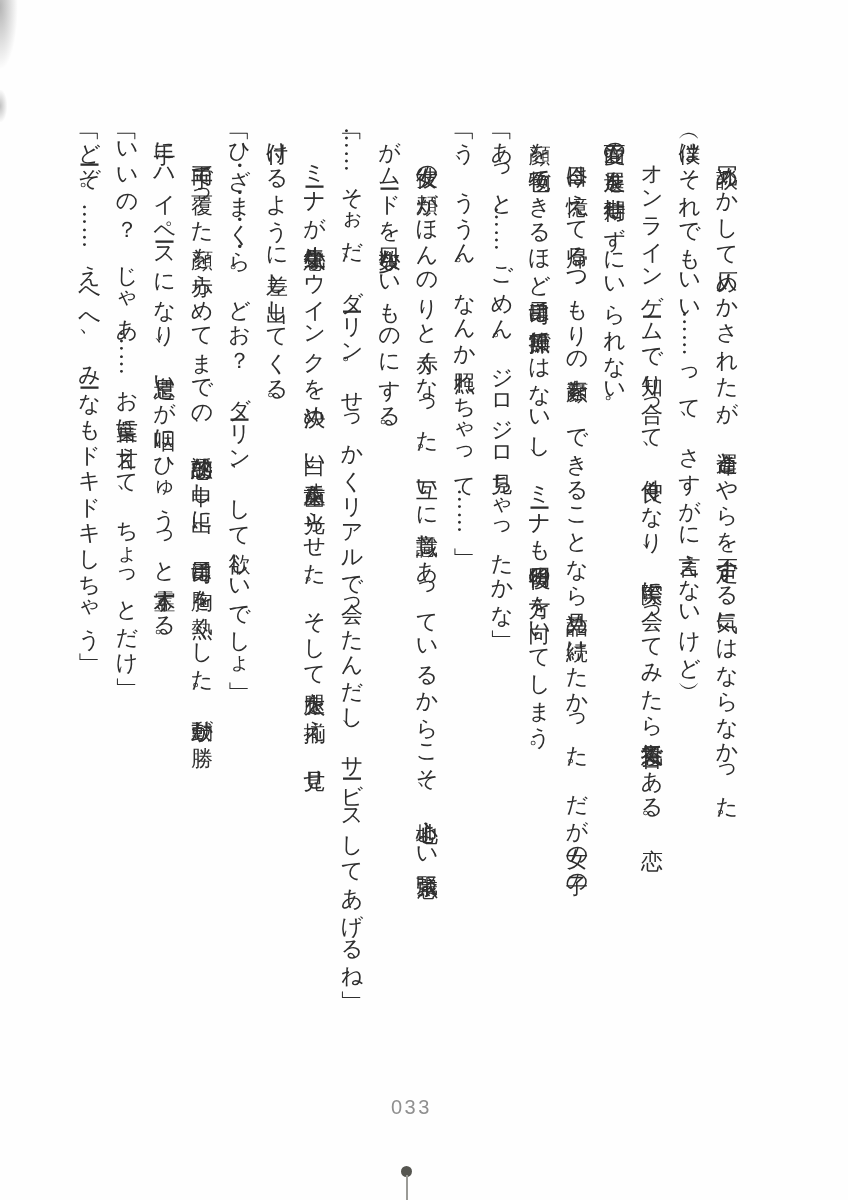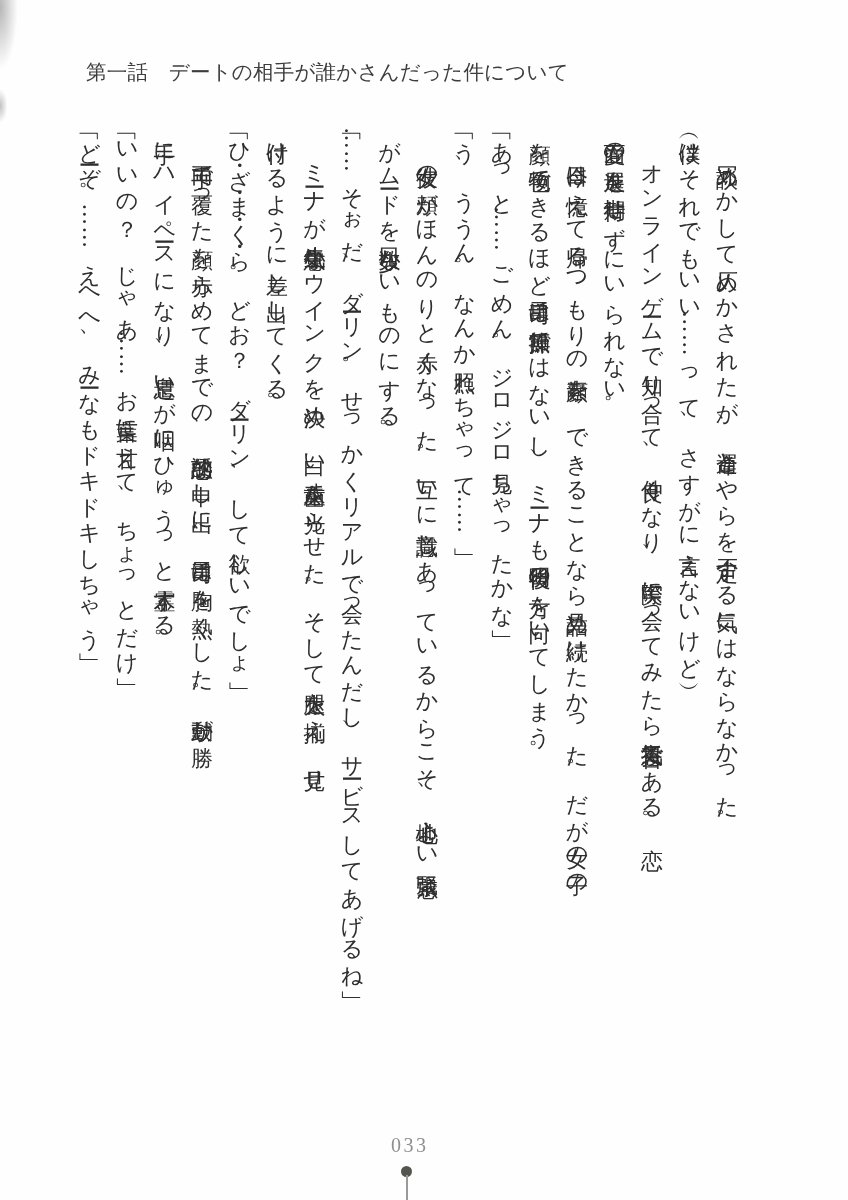--- a/index.html
+++ b/index.html
@@ -38,23 +38,23 @@
     letter-spacing: 1px;
     color: #2e2e2e;
   }
   .body-text p {
     margin: 0;
     padding: 0;
   }
   
   .page-number {
     position: absolute;
-    top: 1134px;
+    top: 1096px;
     left: 391px;
-    font-family: Liberation Serif, serif;
+    font-family: Liberation Sans, sans-serif;
     font-size: 20px;
     letter-spacing: 2.5px;
     color: #8f8f8f;
   }
   .ornament-dot {
     position: absolute;
     left: 401px;
     top: 1166px;
     width: 11px;
     height: 11px;
@@ -87,21 +87,20 @@
     height: 32px;
     background: radial-gradient(ellipse at 0% 50%, rgba(100,100,100,0.4), rgba(100,100,100,0) 75%);
     pointer-events: none;
   }
 </style>
 </head>
 <body>
 
 <div class="page">
 
-  <div class="chapter-heading">第一話　デートの相手が誰かさんだった件について</div>
 
   <div class="body-text">
     <p>　冗談めかして仄めかされたが、運命とやらを否定する気にはならなかった。</p>
     <p>（僕はそれでもいい……って、さすがに言えないけど）</p>
     <p>　オンラインゲームで知り合って、仲良くなり、実際に会ってみたら意気投合である。恋</p>
     <p>愛面の進展を期待せずにいられない。</p>
     <p>　今日は憶えて帰るつもりの素顔を、できることなら見詰め続けたかった。だが女の子の</p>
     <p>顔を物色できるほど勇司は無節操ではないし、ミーナも明後日の方を向いてしまう。</p>
     <p>「あっと……ごめん。ジロジロ見ちゃったかな」</p>
     <p>「う、ううん。なんか照れちゃって……」</p>

